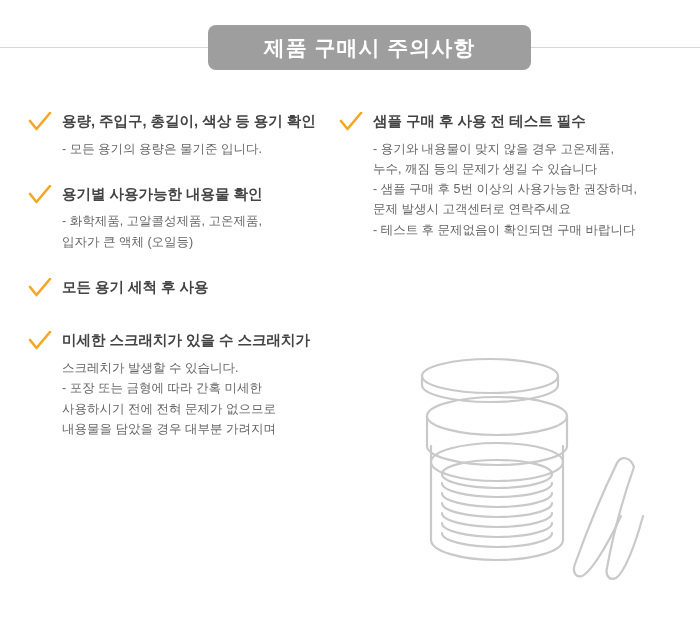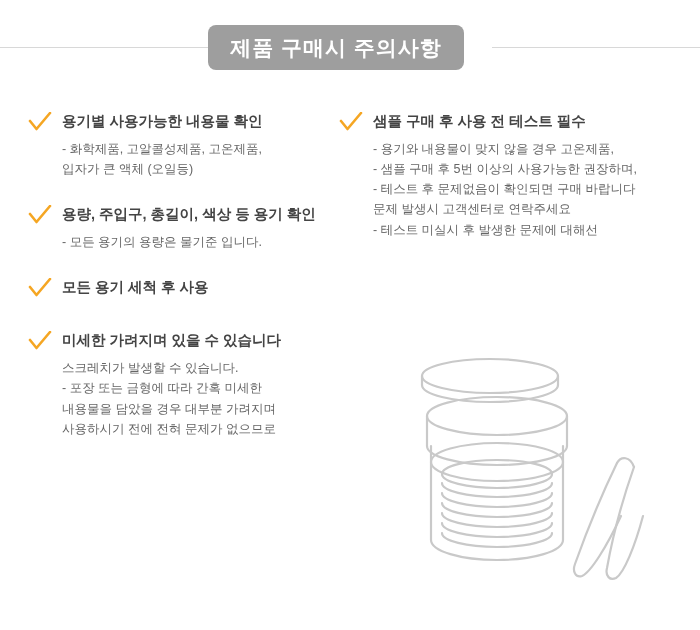--- a/index.html
+++ b/index.html
@@ -29,21 +29,21 @@
     background: #d8d8d8;
   }
   .rule.left  { left: 0;    width: 208px; }
   .rule.right { right: 0;   width: 208px; }
 
   
   .title-pill {
     position: absolute;
     left: 208px;
     top: 25px;
-    width: 256px;
+    width: 323px;
     height: 45px;
     background: #9e9e9e;
     border-radius: 8px;
     display: flex;
     align-items: center;
     justify-content: center;
     box-sizing: border-box;
   }
   .title-pill span {
     color: #ffffff;
@@ -114,80 +114,80 @@
   </div>
 
   <div class="col col-left">
 
     <div class="item">
       <span class="check">
         <svg width="24" height="22" viewBox="0 0 24 22">
             <path d="M2 9 L8.5 17 L22 1" fill="none" stroke="#f5a623" stroke-width="2.6" stroke-linecap="round" stroke-linejoin="round"></path>
           </svg>
       </span>
+      <p class="item-head">용량, 주입구, 총길이, 색상 등 용기 확인</p>
+      <p class="sub">
+        <span class="ln">- 모든 용기의 용량은 물기준 입니다.</span>
+      </p>
+    </div>
+
+    <div class="item">
+      <span class="check">
+        <svg width="24" height="22" viewBox="0 0 24 22">
+            <path d="M2 9 L8.5 17 L22 1" fill="none" stroke="#f5a623" stroke-width="2.6" stroke-linecap="round" stroke-linejoin="round"></path>
+          </svg>
+      </span>
       <p class="item-head">용기별 사용가능한 내용물 확인</p>
       <p class="sub">
         <span class="ln">- 화학제품, 고알콜성제품, 고온제품,</span>
         <span class="ln">  입자가 큰 액체 (오일등)</span>
       </p>
     </div>
 
-    <div class="item">
-      <span class="check">
-        <svg width="24" height="22" viewBox="0 0 24 22">
-            <path d="M2 9 L8.5 17 L22 1" fill="none" stroke="#f5a623" stroke-width="2.6" stroke-linecap="round" stroke-linejoin="round"></path>
-          </svg>
-      </span>
-      <p class="item-head">용량, 주입구, 총길이, 색상 등 용기 확인</p>
-      <p class="sub">
-        <span class="ln">- 모든 용기의 용량은 물기준 입니다.</span>
-      </p>
-    </div>
-
     <div class="item no-sub">
       <span class="check">
         <svg width="24" height="22" viewBox="0 0 24 22">
             <path d="M2 9 L8.5 17 L22 1" fill="none" stroke="#f5a623" stroke-width="2.6" stroke-linecap="round" stroke-linejoin="round"></path>
           </svg>
       </span>
       <p class="item-head">모든 용기 세척 후 사용</p>
     </div>
 
     <div class="item">
       <span class="check">
         <svg width="24" height="22" viewBox="0 0 24 22">
             <path d="M2 9 L8.5 17 L22 1" fill="none" stroke="#f5a623" stroke-width="2.6" stroke-linecap="round" stroke-linejoin="round"></path>
           </svg>
       </span>
-      <p class="item-head">미세한 가려지며 있을 수 있습니다</p>
+      <p class="item-head">미세한 스크래치가 있을 수 스크래치가</p>
       <p class="sub">
         <span class="ln">  스크레치가 발생할 수 있습니다.</span>
         <span class="ln">- 포장 또는 금형에 따라 간혹 미세한</span>
+        <span class="ln">  사용하시기 전에 전혀 문제가 없으므로</span>
         <span class="ln">  내용물을 담았을 경우 대부분 가려지며</span>
-        <span class="ln">  사용하시기 전에 전혀 문제가 없으므로</span>
       </p>
     </div>
 
   </div>
 
   <div class="col col-right">
 
     <div class="item">
       <span class="check">
         <svg width="24" height="22" viewBox="0 0 24 22">
             <path d="M2 9 L8.5 17 L22 1" fill="none" stroke="#f5a623" stroke-width="2.6" stroke-linecap="round" stroke-linejoin="round"></path>
           </svg>
       </span>
       <p class="item-head">샘플 구매 후 사용 전 테스트 필수</p>
       <p class="sub">
         <span class="ln">- 용기와 내용물이 맞지 않을 경우 고온제품,</span>
+        <span class="ln">  누수, 깨짐 등의 문제가 생길 수 있습니다</span>
         <span class="ln">- 샘플 구매 후 5번 이상의 사용가능한 권장하며,</span>
+        <span class="ln">  문제 발생시 고객센터로 연락주세요</span>
         <span class="ln">- 테스트 후 문제없음이 확인되면 구매 바랍니다</span>
-        <span class="ln">  문제 발생시 고객센터로 연락주세요</span>
-        <span class="ln">- 테스트 미실시 후 발생한 문제에 대해선</span>
       </p>
     </div>
 
   </div>
 
   <div class="illu">
     <svg width="300" height="250" viewBox="0 0 300 250" fill="none" stroke="#c9c9c9" stroke-width="2.2" stroke-linecap="round" stroke-linejoin="round">
 
       <ellipse cx="105" cy="26" rx="68" ry="17"></ellipse>
       <path d="M37 26 L37 35"></path>

